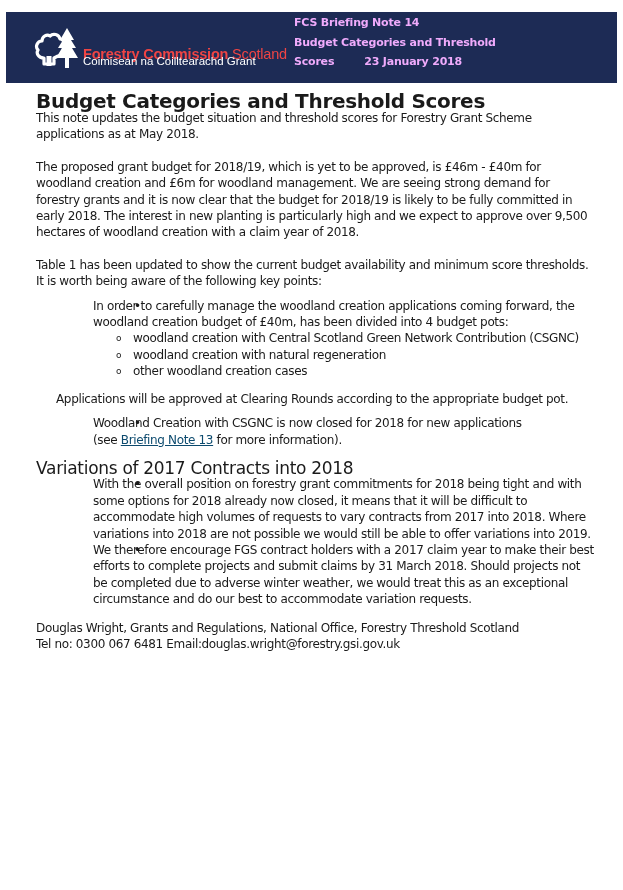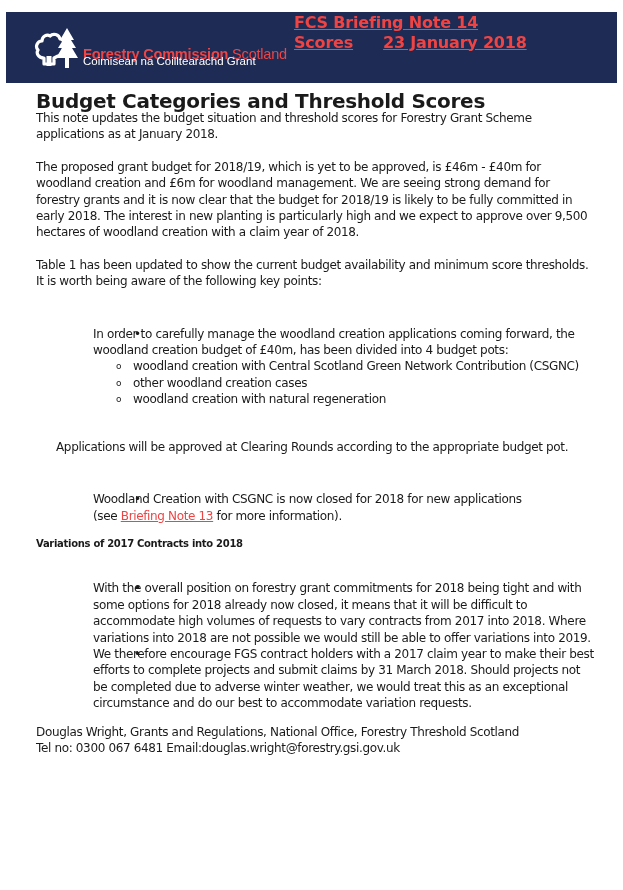--- a/index.html
+++ b/index.html
@@ -9,77 +9,78 @@
             background: #1d2b55; }
   .logo { position: absolute; left: 28px; top: 14px; width: 250px; height: 46px; }
   .logo svg { position: absolute; left: 0; top: 0; }
   .logo-name { position: absolute; left: 49px; top: 20px; color: #ef4444; font-family: "Liberation Sans", sans-serif;
                font-size: 14.5px; white-space: nowrap; letter-spacing: -0.2px; }
   .logo-name b { font-weight: bold; }
   .logo-name span { font-weight: normal; }
   .logo-gaelic { position: absolute; left: 49px; top: 29px; color: #fff; font-family: "Liberation Sans", sans-serif;
                  font-size: 11.5px; white-space: nowrap; }
   .logo-gaelic b { font-weight: normal; }
-  .header-title { position: absolute; left: 288px; top: 1px; color: #ef4444; font-weight: bold;
-                  font-size: 16px; line-height: 19.5px; white-space: nowrap; letter-spacing: -0.2px; text-decoration: underline; }
+  .header-title { position: absolute; left: 288px; top: 1px; color: #f0abfc; font-weight: bold;
+                  font-size: 11px; line-height: 19.5px; white-space: nowrap; letter-spacing: -0.2px; }
   .header-title .date { margin-left: 30px; }
 
   .content { position: absolute; left: 36px; top: 92px; width: 560px; font-size: 12px;
              line-height: 16.4px; letter-spacing: -0.35px; }
   .h1 { font-family: "DejaVu Sans", sans-serif; font-weight: bold; font-size: 20px; line-height: 18px;
         letter-spacing: -0.3px; margin: 0; }
   p { margin: 0; }
   .gap { height: 16px; }
   ul { margin: 0; padding: 0; list-style: none; }
   li { position: relative; }
-  .lvl1 { padding-left: 57px; margin-top: 28px; }
+  .lvl1 { padding-left: 57px; }
   .lvl1 > li::before { content: "\2022"; position: absolute; left: 41px; top: 0; }
   .lvl2 { padding-left: 40px; }
   .lvl2 > li::before { content: "o"; position: absolute; left: -17px; top: 0; font-size: 9px; }
-  .indented { margin-left: 20px; margin-top: 20px; }
-  .h2 { font-weight: bold; font-size: 10px; line-height: 16.4px; letter-spacing: -0.3px; }
-  a.link { color: #ef4444; text-decoration: underline; }
+  .indented { margin-left: 20px; }
+  .h2 { font-weight: normal; font-size: 17px; line-height: 16.4px; letter-spacing: -0.3px; }
+  a.link { color: #0c4a6e; text-decoration: underline; }
   b { font-weight: normal; }
 </style>
 </head>
 <body>
 
 <div class="header">
   <div class="logo">
     <svg width="46" height="46" viewBox="0 0 46 46">
 
       <path d="M10 38 L10 32 C4 32 2 27 4 24 C1 21 3 15 8 15 C8 10 13 8 16 10 C19 7 25 8 26 13 C30 13 31 18 29 21 C31 24 29 30 24 30 L20 32 L20 38 Z" fill="none" stroke="#fff" stroke-width="3.2" stroke-linejoin="round"></path>
       <rect x="12.5" y="30" width="5" height="10" fill="#fff"></rect>
 
       <path d="M33 2 L26 14 L29 14 L24 22 L28 22 L22 32 L31 32 L31 42 L35 42 L35 32 L44 32 L38 22 L42 22 L37 14 L40 14 Z" fill="#fff"></path>
     </svg>
     <div class="logo-name"><b>Forestry Commission</b> <span>Scotland</span></div>
     <div class="logo-gaelic"><b>Coimisean na Coilltearachd</b> <span>Grant</span></div>
   </div>
   <div class="header-title">
     <div>FCS Briefing Note 14</div>
+    <div>Budget Categories and Threshold</div>
     <div><span>Scores</span><span class="date">23 January 2018</span></div>
   </div>
 </div>
 
 <div class="content">
   <h1 class="h1">Budget Categories and Threshold Scores</h1>
-  <p>This note updates the budget situation and threshold scores for Forestry Grant Scheme applications as at January 2018.</p>
+  <p>This note updates the budget situation and threshold scores for Forestry Grant Scheme applications as at May 2018.</p>
   <div class="gap"></div>
   <p>The proposed grant budget for 2018/19, which is yet to be approved, is £46m - £40m for woodland creation and £6m for woodland management. We are seeing strong demand for forestry grants and it is now clear that the budget for 2018/19 is likely to be fully committed in early 2018. The interest in new planting is particularly high and we expect to approve over 9,500 hectares of woodland creation with a claim year of 2018.</p>
   <div class="gap"></div>
   <p>Table 1 has been updated to show the current budget availability and minimum score thresholds. It is worth being aware of the following key points:</p>
   <div class="gap" style="height:8px"></div>
   <ul class="lvl1">
     <li>
       <span>In order to carefully manage the woodland creation applications coming forward, the woodland creation budget of £40m, has been divided into 4 budget pots:</span>
       <ul class="lvl2">
         <li>woodland creation with Central Scotland Green Network Contribution (CSGNC)</li>
+        <li>woodland creation with natural regeneration</li>
         <li>other woodland creation cases</li>
-        <li>woodland creation with natural regeneration</li>
       </ul>
     </li>
   </ul>
   <div class="gap" style="height:11px"></div>
   <p class="indented">Applications will be approved at Clearing Rounds according to the appropriate budget pot.</p>
   <div class="gap" style="height:8px"></div>
   <ul class="lvl1">
     <li><span>Woodland Creation with CSGNC is </span><b>now closed for 2018 for new applications</b><br><span>(see </span><a class="link" href="#">Briefing Note 13</a><span> for more information).</span></li>
   </ul>
   <div class="gap" style="height:12px"></div>

